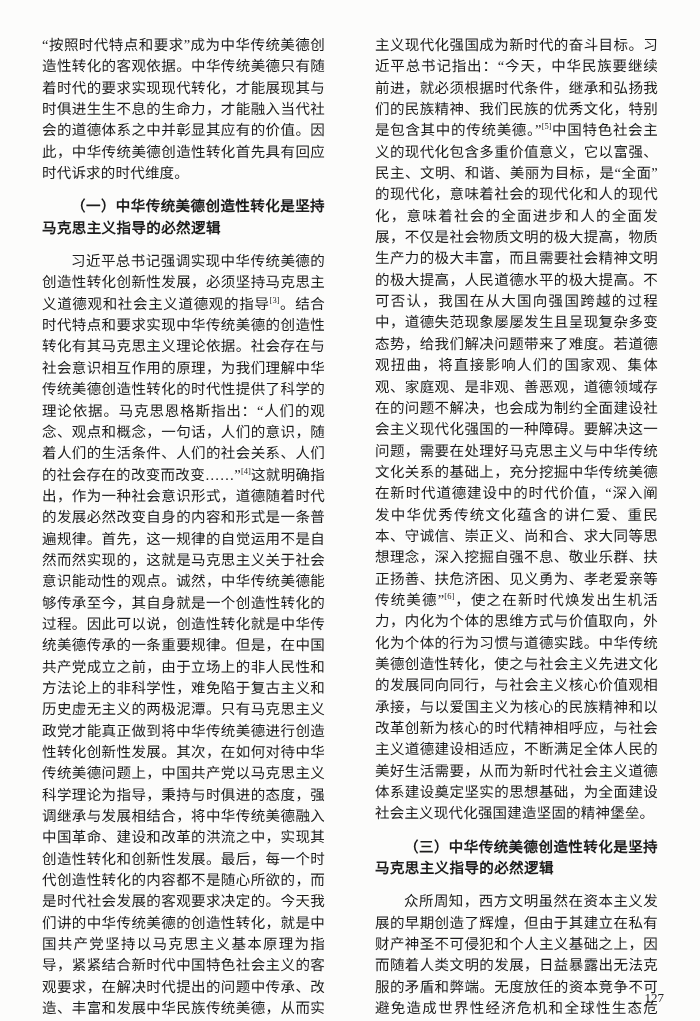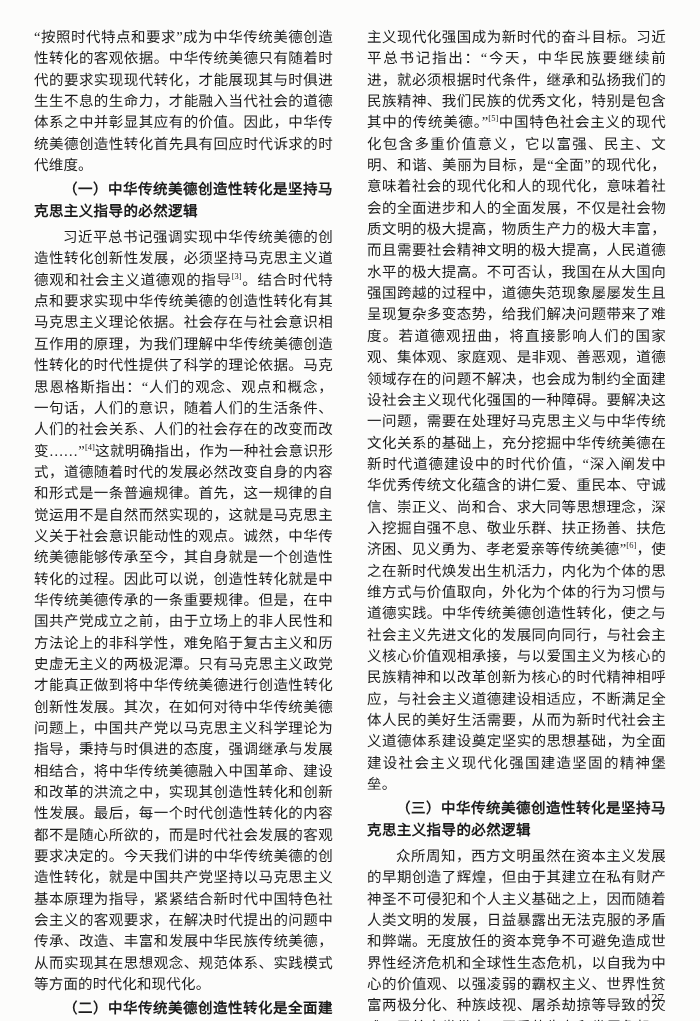--- a/index.html
+++ b/index.html
@@ -23,32 +23,32 @@
     display: flex;
     gap: 26px;
   }
   .col {
     width: 307px;
     flex: 0 0 307px;
     text-align: justify;
     text-justify: inter-character;
   }
   .col p {
-    margin: 4px;
+    margin: 12px;
     font-size: 14.5px;
     line-height: 21.35px;
     text-indent: 2em;
     letter-spacing: 0.2px;
     word-break: break-all;
   }
   .col p.no-indent {
     text-indent: 0;
   }
   .col p.heading {
-    font-family: Liberation Mono, monospace;
+    font-family: Liberation Sans, sans-serif;
     font-weight: bold;
     letter-spacing: 0.4px;
   }
   .col sup {
     font-size: 8.5px;
     line-height: 0;
     vertical-align: super;
     letter-spacing: 0;
   }
   .page-number {

